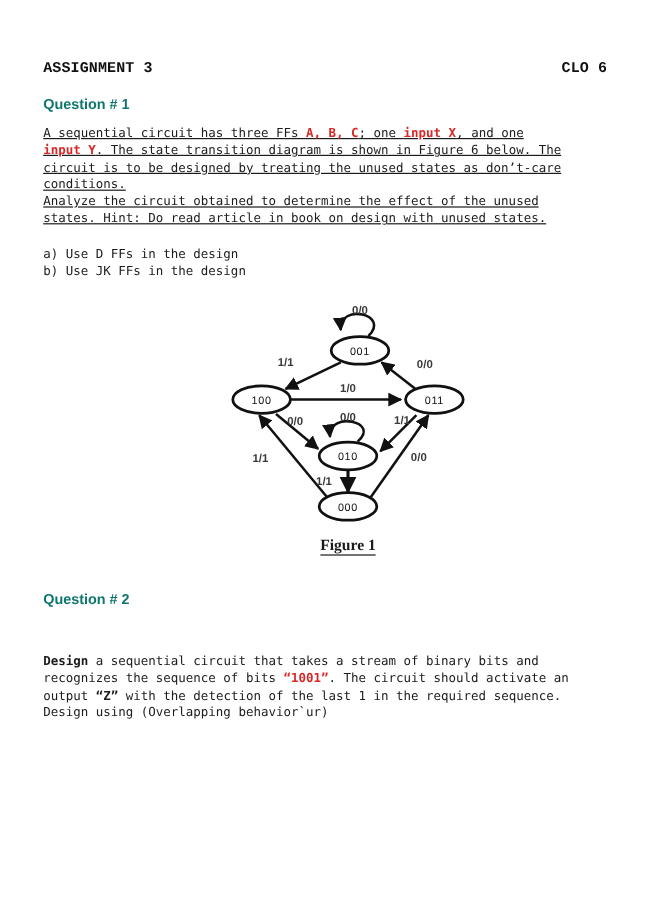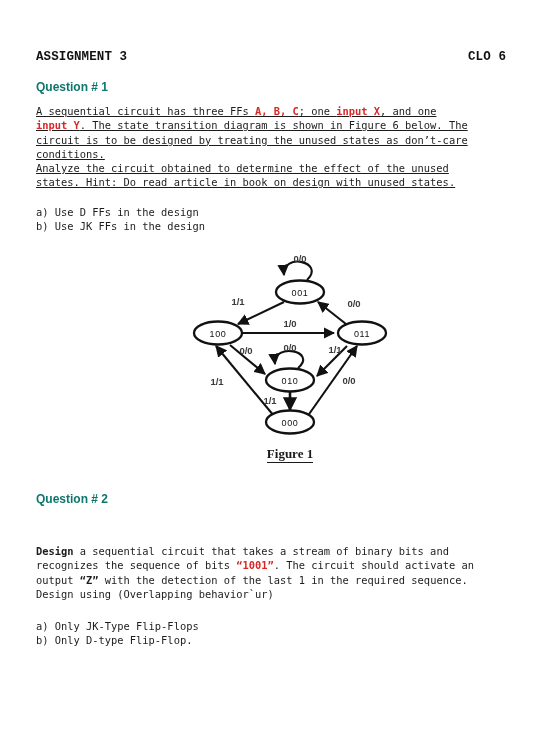--- a/index.html
+++ b/index.html
@@ -210,17 +210,15 @@
     <div class="figure-caption"><span>Figure 1</span></div>
   </div>
 
   <div class="qheading" id="q2-heading">Question # 2</div>
 
   <div class="body-block" id="q2-para"><span class="bold">Design</span><span> a sequential circuit that takes a stream of binary bits and
 recognizes the sequence of bits </span><span class="red">“1001”</span><span>. The circuit should activate an
 output </span><span class="bold">“Z”</span><span> with the detection of the last 1 in the required sequence.
 Design using (Overlapping behavior`ur)</span></div>
 
-  <div class="body-block" id="q2-options"><span>a) Only JK-Type Flip-Flops</span>
-<span>b) Only D-type Flip-Flop.</span></div>
 
 
 </div>
 
 </body></html>

